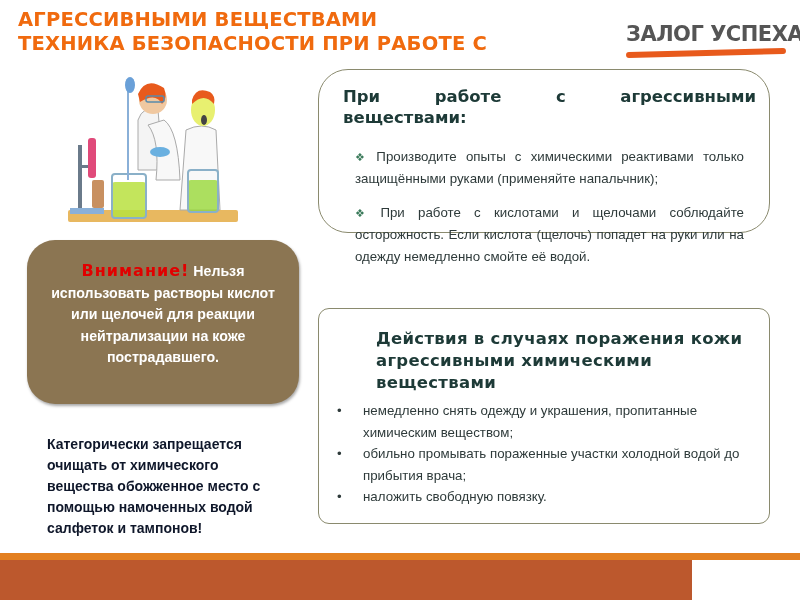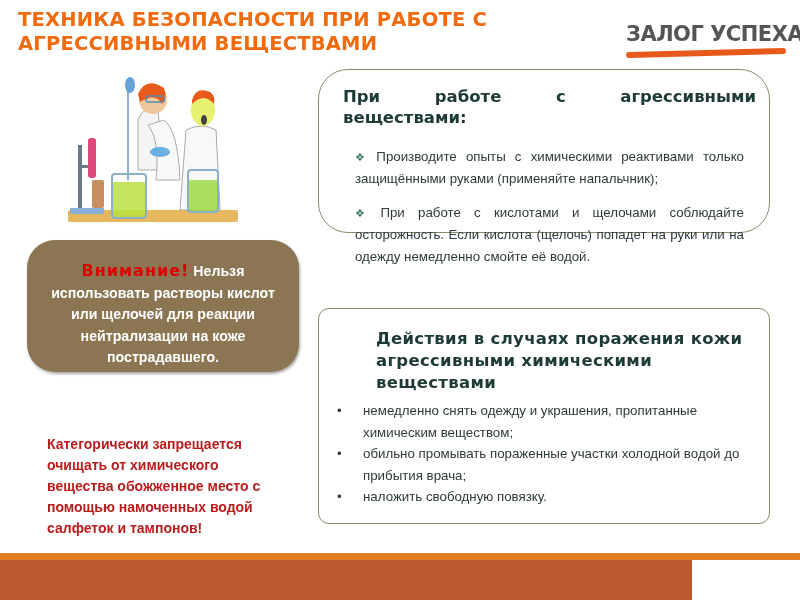--- a/index.html
+++ b/index.html
@@ -8,39 +8,39 @@
   .logo { position:absolute; left:622px; top:20px; width:175px; height:40px; }
   .logo-text { position:absolute; left:4px; top:2px; font-family:"DejaVu Sans", sans-serif; font-weight:bold; font-size:21px; color:#555555; letter-spacing:-0.5px; white-space:nowrap; }
   .logo-swoosh { position:absolute; left:4px; top:30px; width:160px; height:6px; background:#e85a1c; border-radius:3px; transform:rotate(-1.5deg); }
   .illustration { position:absolute; left:68px; top:70px; width:170px; height:165px; }
   .box1 { position:absolute; left:318px; top:69px; width:452px; height:164px; border:1.5px solid #8a8a6e; border-radius:30px; background:#fff; box-sizing:border-box; }
   .box1-head { position:absolute; left:24px; top:16px; width:413px; font-family:"DejaVu Sans", sans-serif; font-weight:bold; font-size:16.5px; line-height:21px; color:#1d3a37; text-align:justify; text-align-last:left; }
   .box1-head .spread { display:flex; justify-content:space-between; }
   .box1-body { position:absolute; left:24px; top:64px; width:413px; font-family:"Liberation Sans", sans-serif; font-size:13.3px; line-height:22px; color:#2e3a3a; text-align:justify; }
   .box1-body p { margin:12px; }
   .diamond { color:#3a7a5a; font-size:11px; margin-right:6px; }
-  .warn { position:absolute; left:27px; top:240px; width:272px; height:132px; background:#8b7552; border-radius:28px; box-shadow:1px 2px 3px rgba(0,0,0,0.35); }
+  .warn { position:absolute; left:27px; top:240px; width:272px; height:164px; background:#8b7552; border-radius:28px; box-shadow:1px 2px 3px rgba(0,0,0,0.35); }
   .warn-text { position:absolute; left:10px; top:20px; width:252px; text-align:center; color:#ffffff; font-family:"Liberation Sans", sans-serif; font-weight:bold; font-size:14.2px; line-height:21.5px; }
   .warn-label { color:#e10000; font-family:"DejaVu Sans", sans-serif; font-size:16px; letter-spacing:1px; }
-  .prohibit { position:absolute; left:47px; top:434px; width:240px; color:#b91c1c; font-family:"Liberation Sans", sans-serif; font-weight:bold; font-size:14px; line-height:21px; }
+  .prohibit { position:absolute; left:47px; top:434px; width:240px; color:#0f172a; font-family:"Liberation Sans", sans-serif; font-weight:bold; font-size:14px; line-height:21px; }
   .box2 { position:absolute; left:318px; top:308px; width:452px; height:216px; border:1.5px solid #8a8a6e; border-radius:11px; background:#fff; box-sizing:border-box; }
   .box2-head { position:absolute; left:57px; top:19px; width:380px; font-family:"DejaVu Sans", sans-serif; font-weight:bold; font-size:16.5px; line-height:22px; color:#1d3a37; letter-spacing:0.3px; }
   .box2-list { position:absolute; left:16px; top:91px; width:430px; margin:0; padding:0; list-style:none; font-family:"Liberation Sans", sans-serif; font-size:13.3px; line-height:21.5px; color:#2e3a3a; }
   .box2-list li { position:relative; padding-left:28px; }
   .box2-list .bullet { position:absolute; left:2px; top:0; }
   .footer-stripe { position:absolute; left:0; top:553px; width:800px; height:7px; background:#e37f20; }
   .footer { position:absolute; left:0; top:560px; width:692px; height:40px; background:#bc582d; }
   .page-num { position:absolute; left:715px; top:16px; color:#ffffff; font-family:"Liberation Sans", sans-serif; font-size:11px; font-weight:bold; }
 </style>
 </head>
 <body>
 
 <div class="title">
+  <div>АГРЕССИВНЫМИ ВЕЩЕСТВАМИ</div>
   <div>ТЕХНИКА БЕЗОПАСНОСТИ ПРИ РАБОТЕ С</div>
-  <div>АГРЕССИВНЫМИ ВЕЩЕСТВАМИ</div>
 </div>
 
 <div class="logo">
   <span class="logo-text">ЗАЛОГ УСПЕХА</span>
   <div class="logo-swoosh"></div>
 </div>
 
 <svg class="illustration" viewBox="0 0 170 165">
   <rect x="0" y="140" width="170" height="12" fill="#e8b860" rx="2"></rect>
   <rect x="10" y="75" width="4" height="68" fill="#6a7a8a"></rect>

